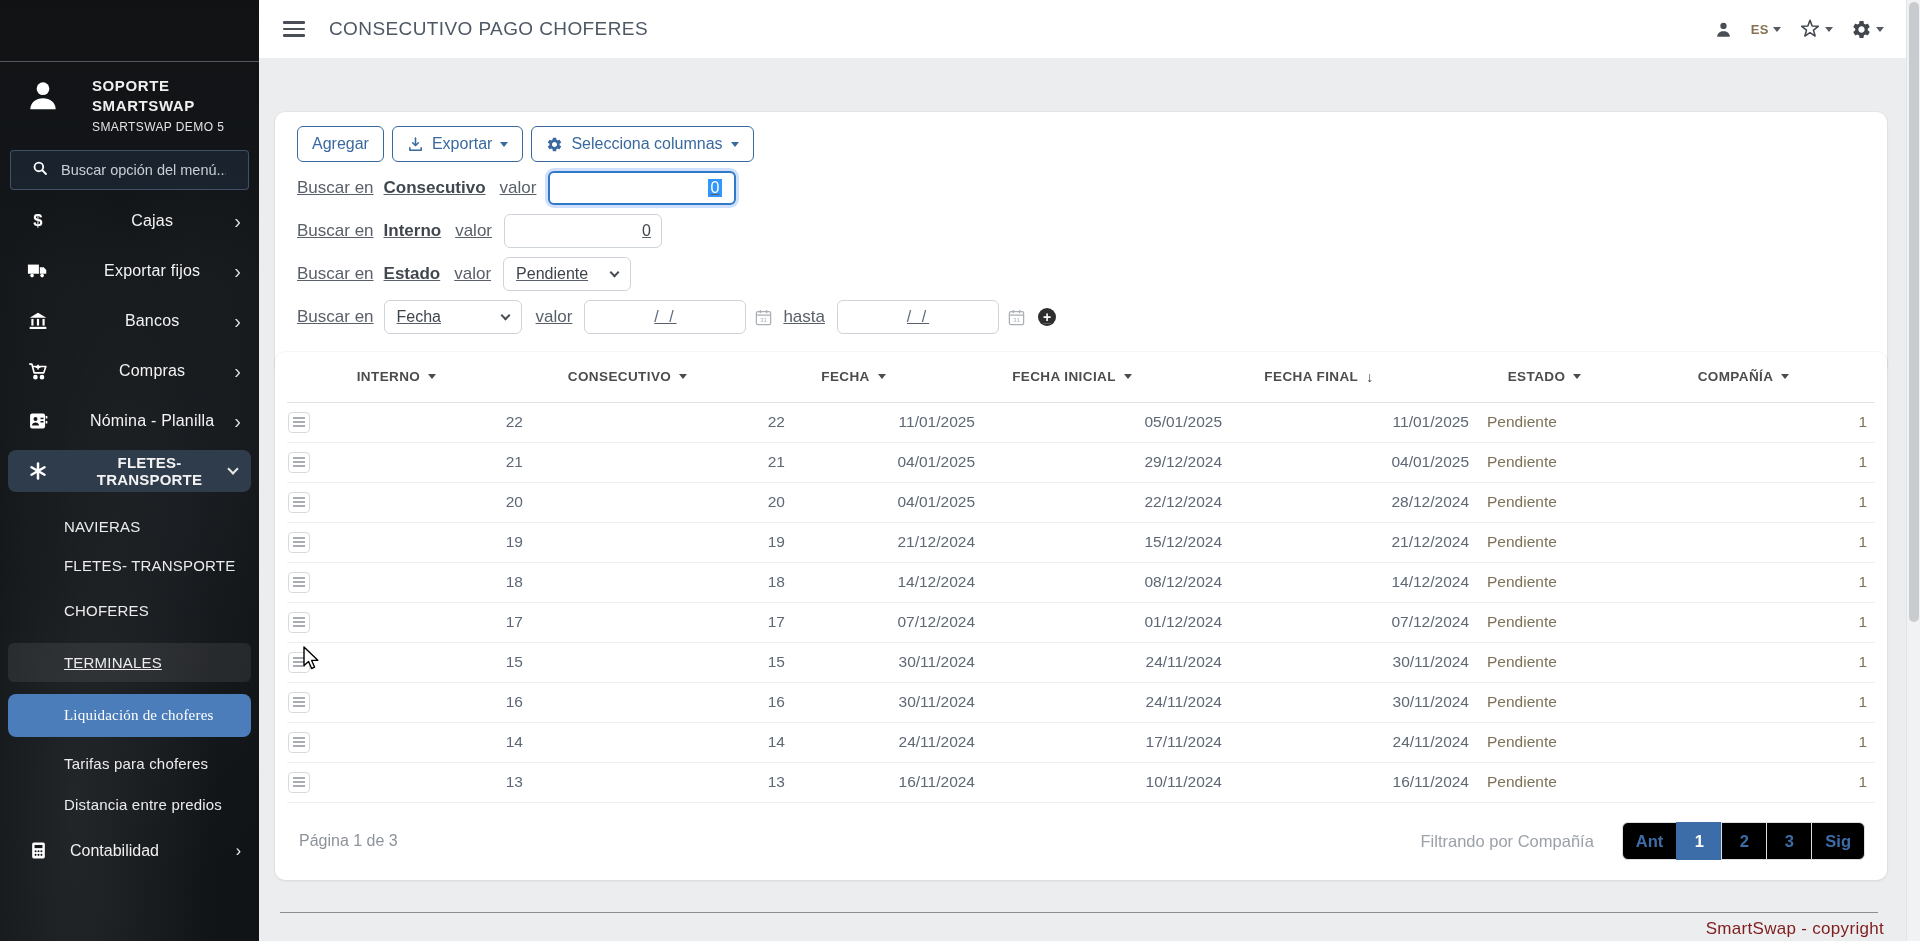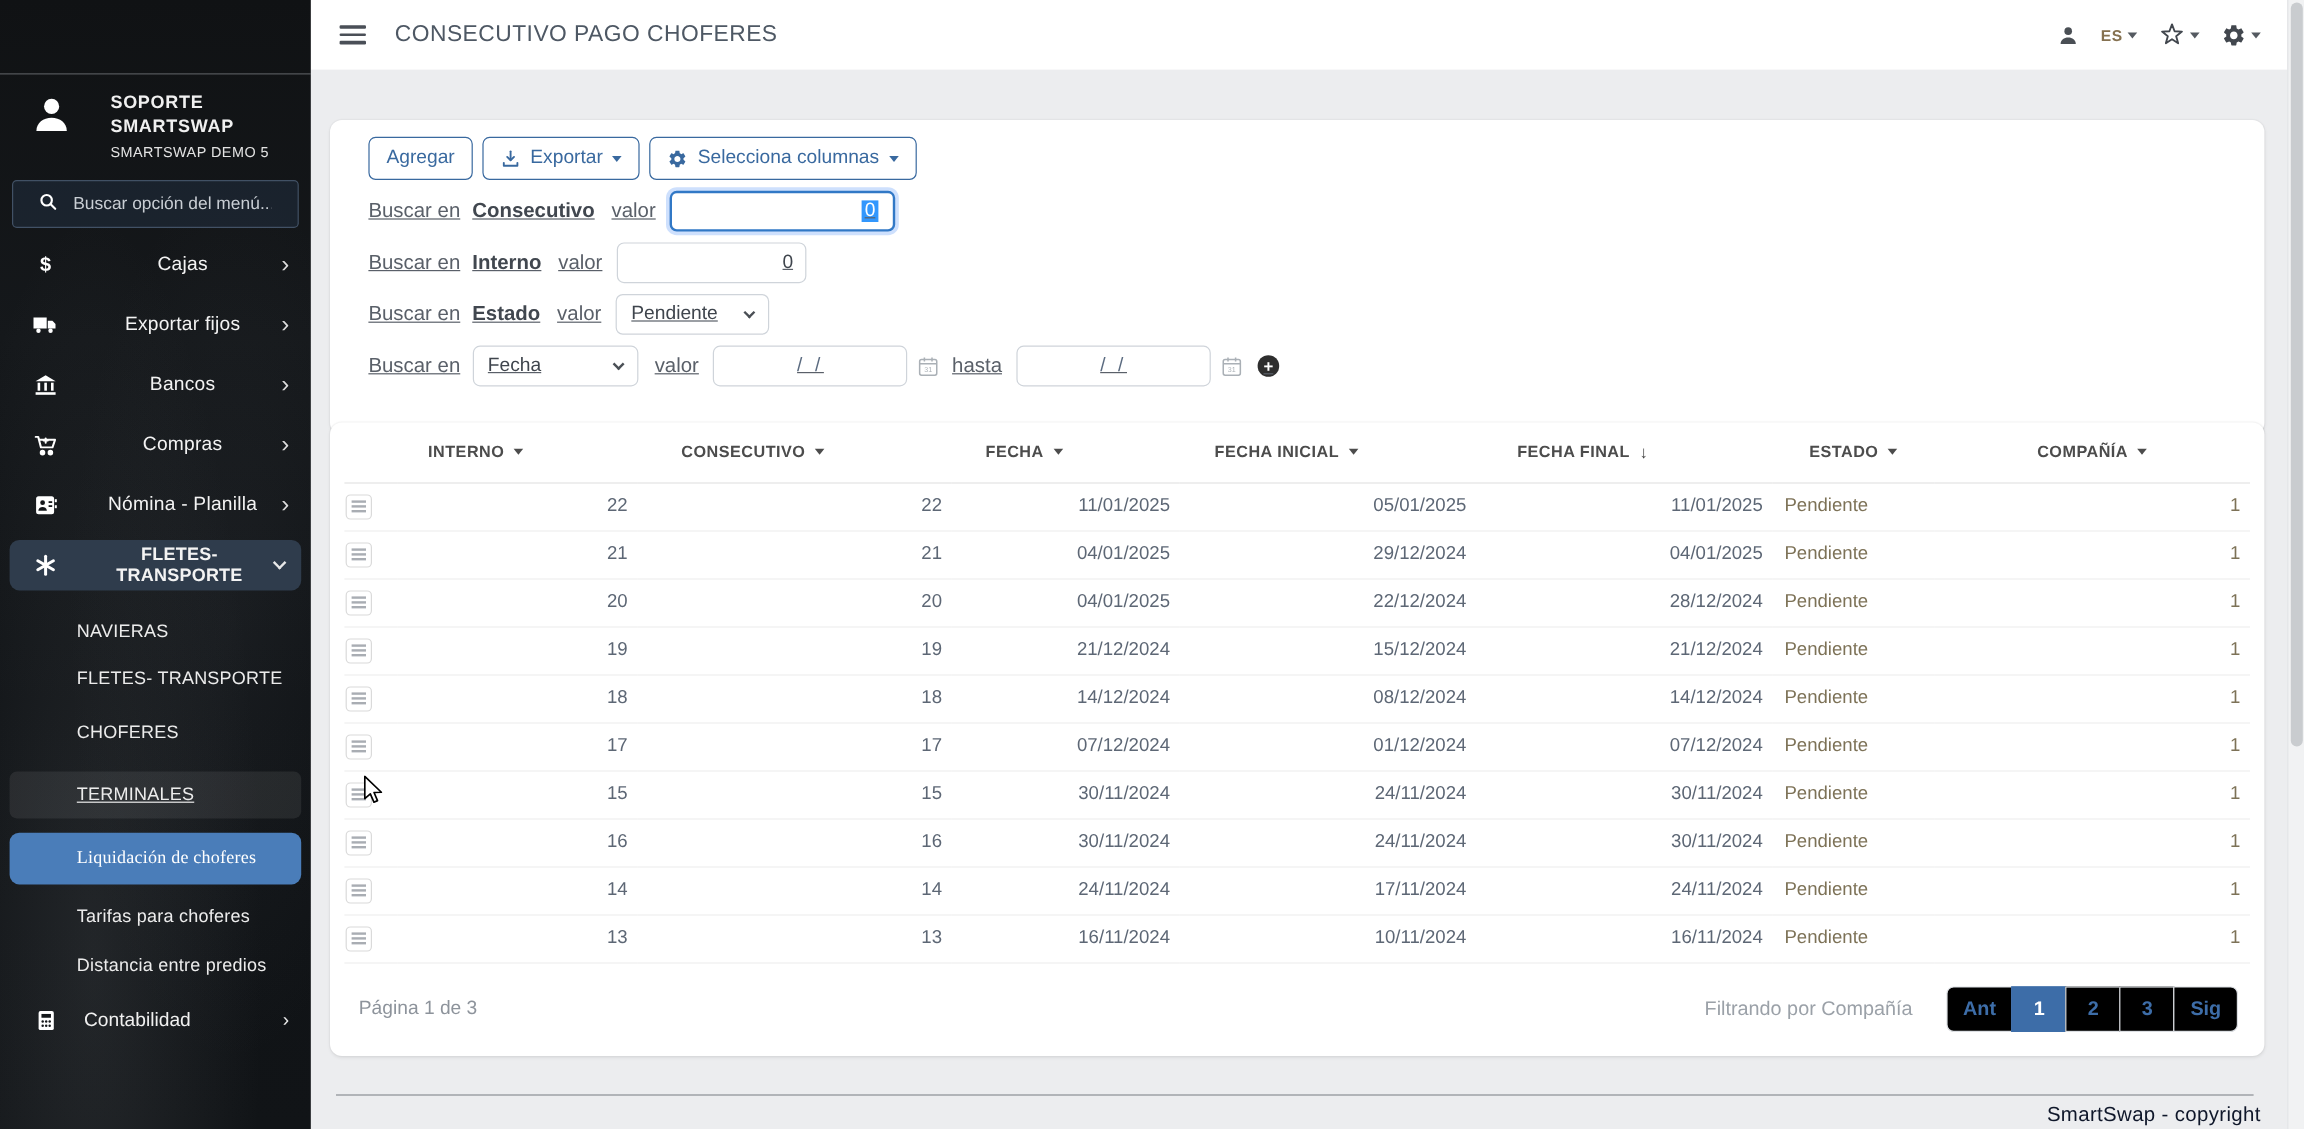--- a/index.html
+++ b/index.html
@@ -64,21 +64,21 @@
   .hamburger { width:22px; display:flex; flex-direction:column; gap:4px; cursor:pointer; }
   .hamburger span{ height:2.5px; background:#4a4f57; border-radius:1px; }
   .page-title { margin-left:24px; font-size:19px; color:#4e5864; letter-spacing:.4px; font-weight:500; }
   .tb-right { margin-left:auto; display:flex; align-items:center; gap:18px; }
   .tb-ic { display:flex; align-items:center; gap:4px; cursor:pointer; color:#42474e; }
   .caret { width:0; height:0; border-left:4px solid transparent; border-right:4px solid transparent; border-top:5px solid #555a61; }
   .lang { font-size:13px; font-weight:bold; color:#857150; letter-spacing:.5px; }
   
   .card { position:absolute; background:#fff; border-radius:10px;
           box-shadow:0 1px 3px rgba(0,0,0,.07), 0 0 0 1px rgba(0,0,0,.025); }
-  #card-filters { left:275px; top:100px; width:1612px; height:262px; padding:14px 32px; }
+  #card-filters { left:275px; top:112px; width:1612px; height:262px; padding:14px 22px; }
   .btn-row { display:flex; gap:8px; }
   .btn {
     height:36px; display:inline-flex; align-items:center; gap:8px; padding:0 14px;
     border:1px solid #39699f; color:#39699f; background:#fff; border-radius:6px;
     font-size:16px; cursor:pointer; font-family:inherit;
   }
   .btn .caret{ border-top-color:#39699f; }
   .frow { display:flex; align-items:center; margin-top:9px; font-size:17px; color:#5a6069;text-decoration:underline; }
   .frow .pre { margin-right:10px; }
   .frow .fld { font-weight:bold; color:#41474f; margin-right:14px; }
@@ -127,21 +127,21 @@
   .pbtn {
     min-width:46px; height:38px; display:flex; align-items:center; justify-content:center;
     padding:0 13px; font-size:16.5px; font-weight:600; color:#3d6da8; background:#000000;
     border:1px solid #dcdfe3; margin-left:-1px; cursor:pointer;
   }
   .pbtn:first-child { border-radius:6px 0 0 6px; margin-left:0; }
   .pbtn:last-child { border-radius:0 6px 6px 0; }
   .pbtn.active { background:#3d6da8; border-color:#3d6da8; color:#fff; }
   
   #footer-hr { position:absolute; left:280px; right:42px; top:912px; border-top:1px solid #8a8f94; }
-  #copyright { position:absolute; right:36px; top:919px; font-size:17px; color:#0f172a; letter-spacing:.3px; }
+  #copyright { position:absolute; right:36px; top:919px; font-size:17px; color:#7f1d1d; letter-spacing:.3px; }
   
   #scrollbar { position:absolute; right:0; top:0; width:14px; height:941px; background:#f1f2f3; border-left:1px solid #e3e4e6; z-index:20; }
   #scroll-thumb { position:absolute; left:1.5px; top:2px; width:10px; height:620px; background:#c9cccf; border-radius:6px; }
   
   #cursor { position:absolute; left:303px; top:646px; z-index:99; pointer-events:none; }
   svg text { font-family:"Liberation Sans", sans-serif; }
 </style>
 </head>
 <body>
 

